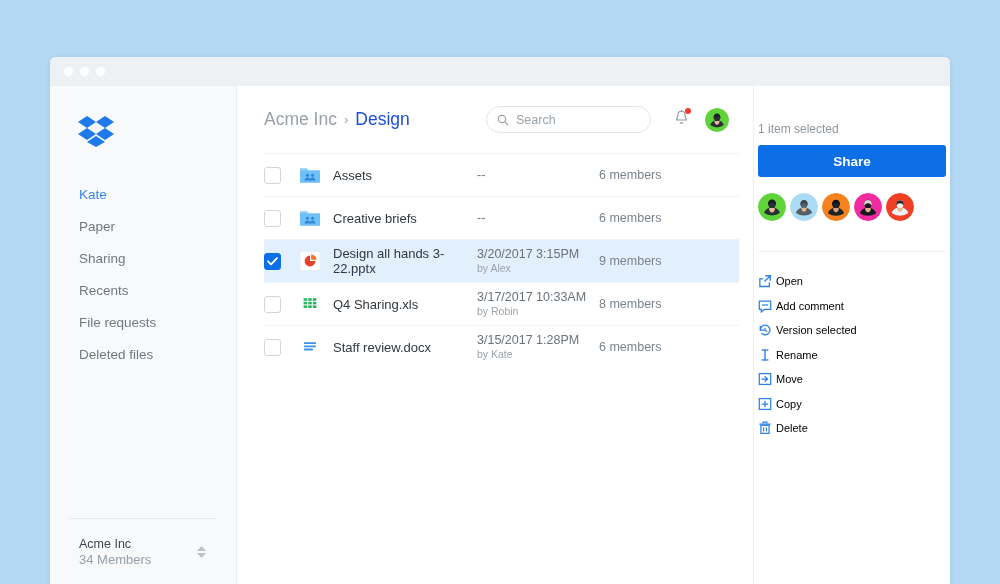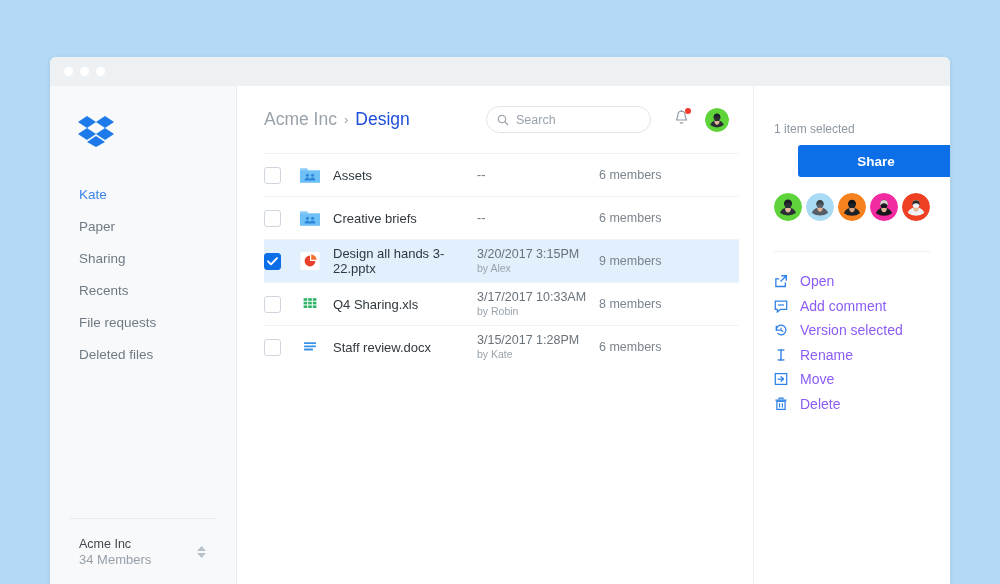--- a/index.html
+++ b/index.html
@@ -148,42 +148,41 @@
   }
   .cb.checked { background: #0d6fe8; border-color: #0d6fe8; }
   .cb.indet { border-color: #cfd6dd; }
 
   .ficon { width: 22px; height: 22px; flex: none; display:block; }
 
   
   #panel {
     width: 197px; flex: none;
     border-left: 1px solid #eef1f4;
-    padding: 0 20px;
+    padding: 0 4px;
   }
   #sel-count { font-size: 12px; color: #8d969f; margin-top: 36px; }
   #share-btn {
     margin-top: 9px;
     height: 32px; width: 100%;
     background: #0d6fe8; border: 0; border-radius: 3px;
     color: #fff; font-size: 13.5px; font-weight: bold;
     font-family: "Liberation Sans", sans-serif;
     cursor: pointer;
-    margin-left: 24px;
   }
   #members { display: flex; margin-top: 16px; gap: 4px; }
   .m-avatar {
     width: 28px; height: 28px; border-radius: 50%;
     overflow: hidden; cursor: pointer; flex: none;
   }
   #actions { margin-top: 30px; border-top: 1px solid #eef1f4; padding-top: 17px; }
   .action {
-    display: flex; align-items: center; gap: 12px;
+    display: flex; align-items: center; gap: 4px;
     height: 24.5px;
-    color: #8b5cf6; font-size: 14px;
+    color: #000000; font-size: 11px;
     cursor: pointer;
   }
   .action .aicon { width: 14px; height: 14px; flex: none; display:block; }
 </style>
 </head>
 <body>
 
 <div id="window">
 
   <div id="titlebar">
@@ -495,20 +494,27 @@
           </div>
 
           <div class="action">
             <svg class="aicon" viewBox="0 0 14 14">
               <rect x="1.3" y="1.6" width="11.4" height="10.8" fill="none" stroke="#2f80e7" stroke-width="1.25"></rect>
               <path d="M4 7h5.2M7.1 4.7 9.6 7 7.1 9.3" fill="none" stroke="#2f80e7" stroke-width="1.25" stroke-linecap="round" stroke-linejoin="round"></path>
             </svg>
             <span>Move</span>
           </div>
 
+          <div class="action">
+            <svg class="aicon" viewBox="0 0 14 14">
+              <rect x="1.3" y="1.6" width="11.4" height="10.8" fill="none" stroke="#2f80e7" stroke-width="1.25"></rect>
+              <path d="M7 4.2v5.6M4.2 7h5.6" fill="none" stroke="#2f80e7" stroke-width="1.25" stroke-linecap="round"></path>
+            </svg>
+            <span>Copy</span>
+          </div>
 
           <div class="action">
             <svg class="aicon" viewBox="0 0 14 14">
               <rect x="1.4" y="2.5" width="11.2" height="1.3" fill="#2f80e7"></rect>
               <path d="M5 2.5V1.2h4v1.3" fill="none" stroke="#2f80e7" stroke-width="1.2"></path>
               <path d="M2.9 4.3h8.2v8.1H2.9z" fill="none" stroke="#2f80e7" stroke-width="1.25"></path>
               <path d="M5.6 6.2v4.2M8.4 6.2v4.2" stroke="#2f80e7" stroke-width="1.1"></path>
             </svg>
             <span>Delete</span>
           </div>

